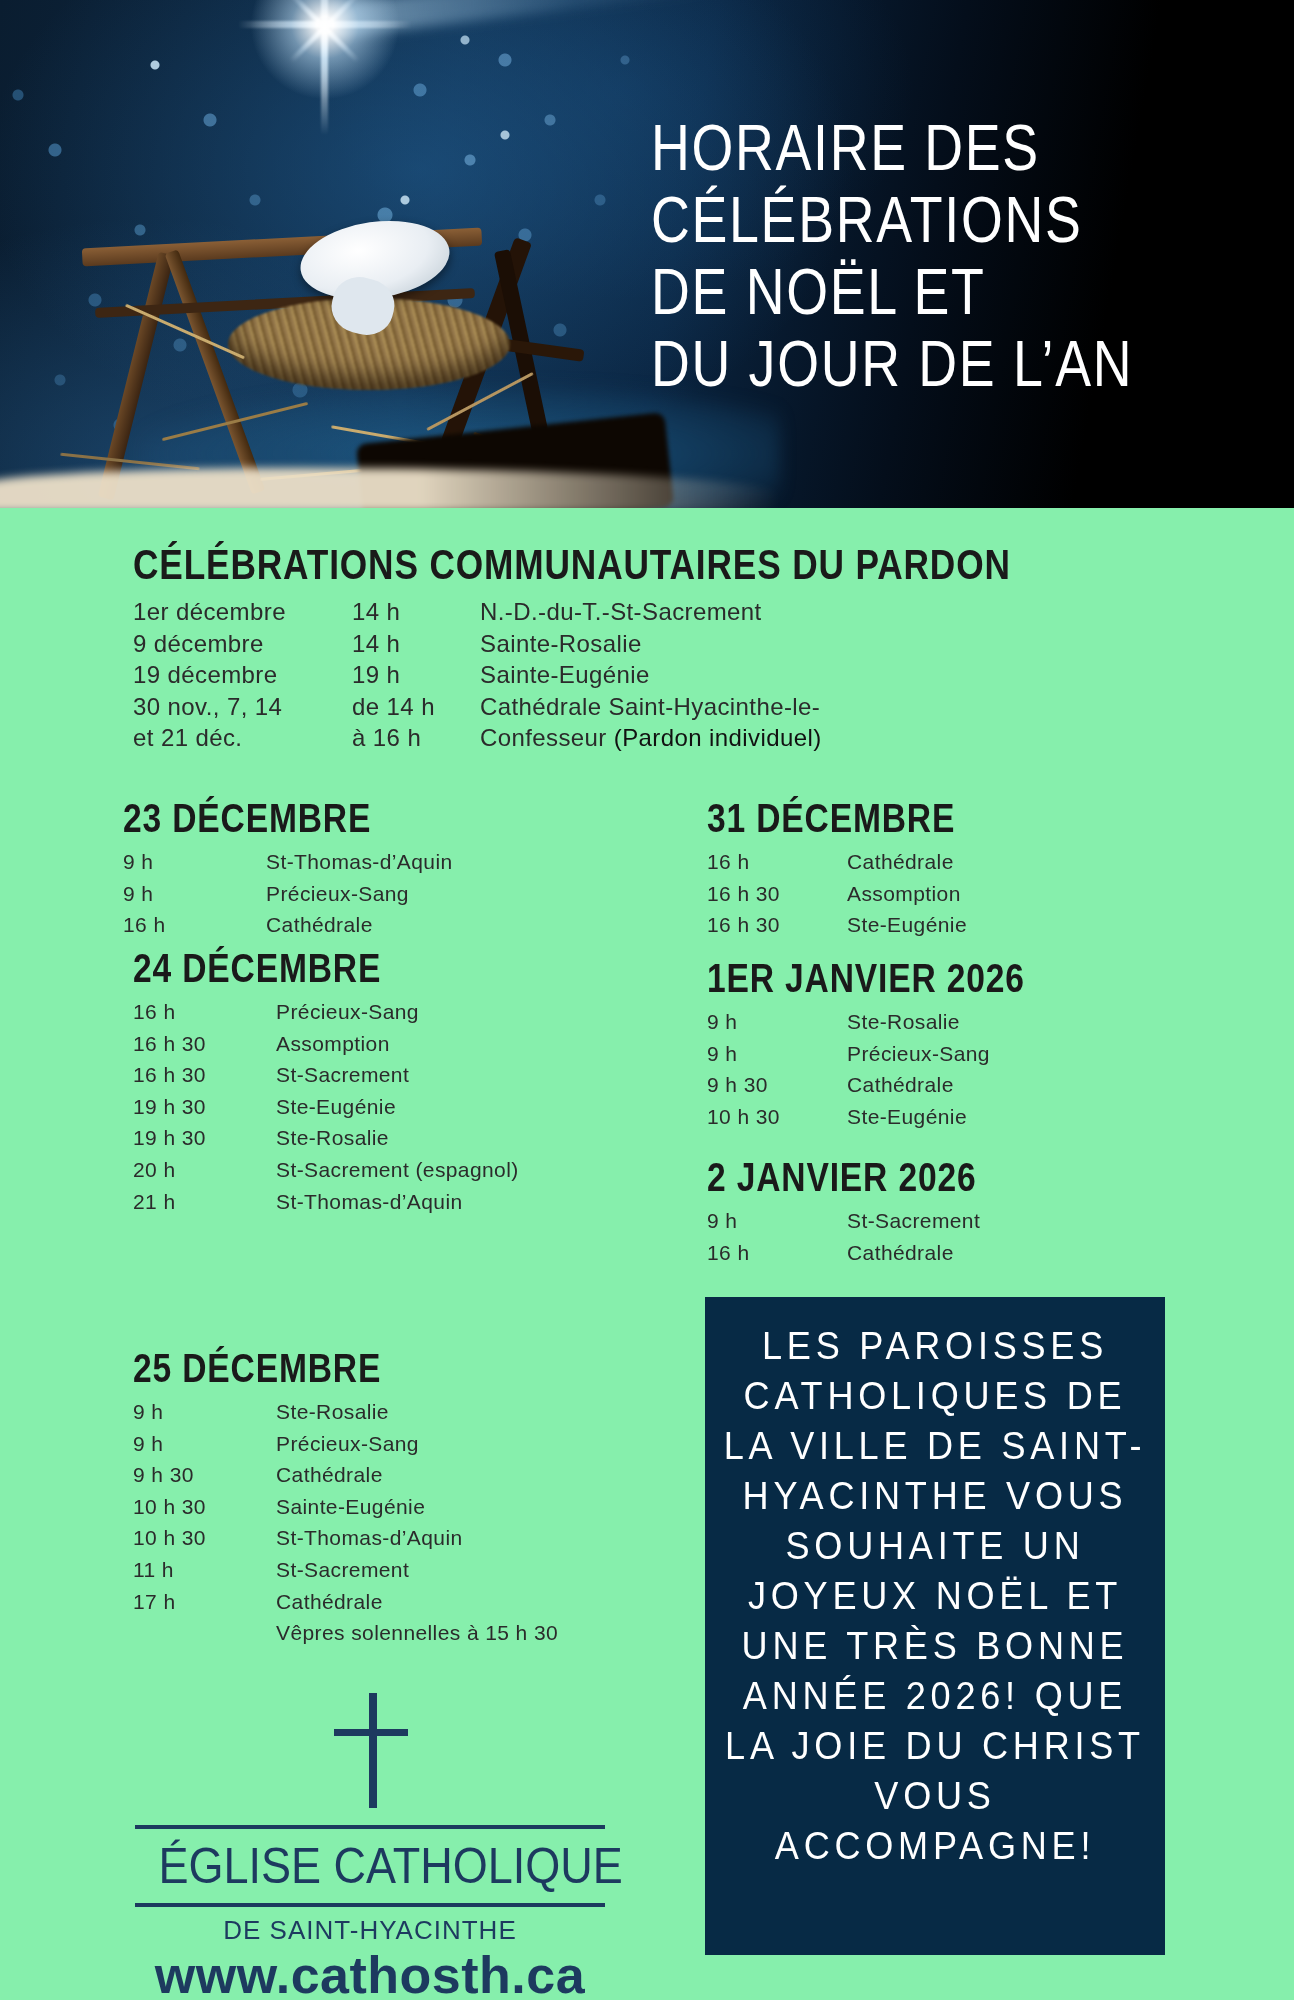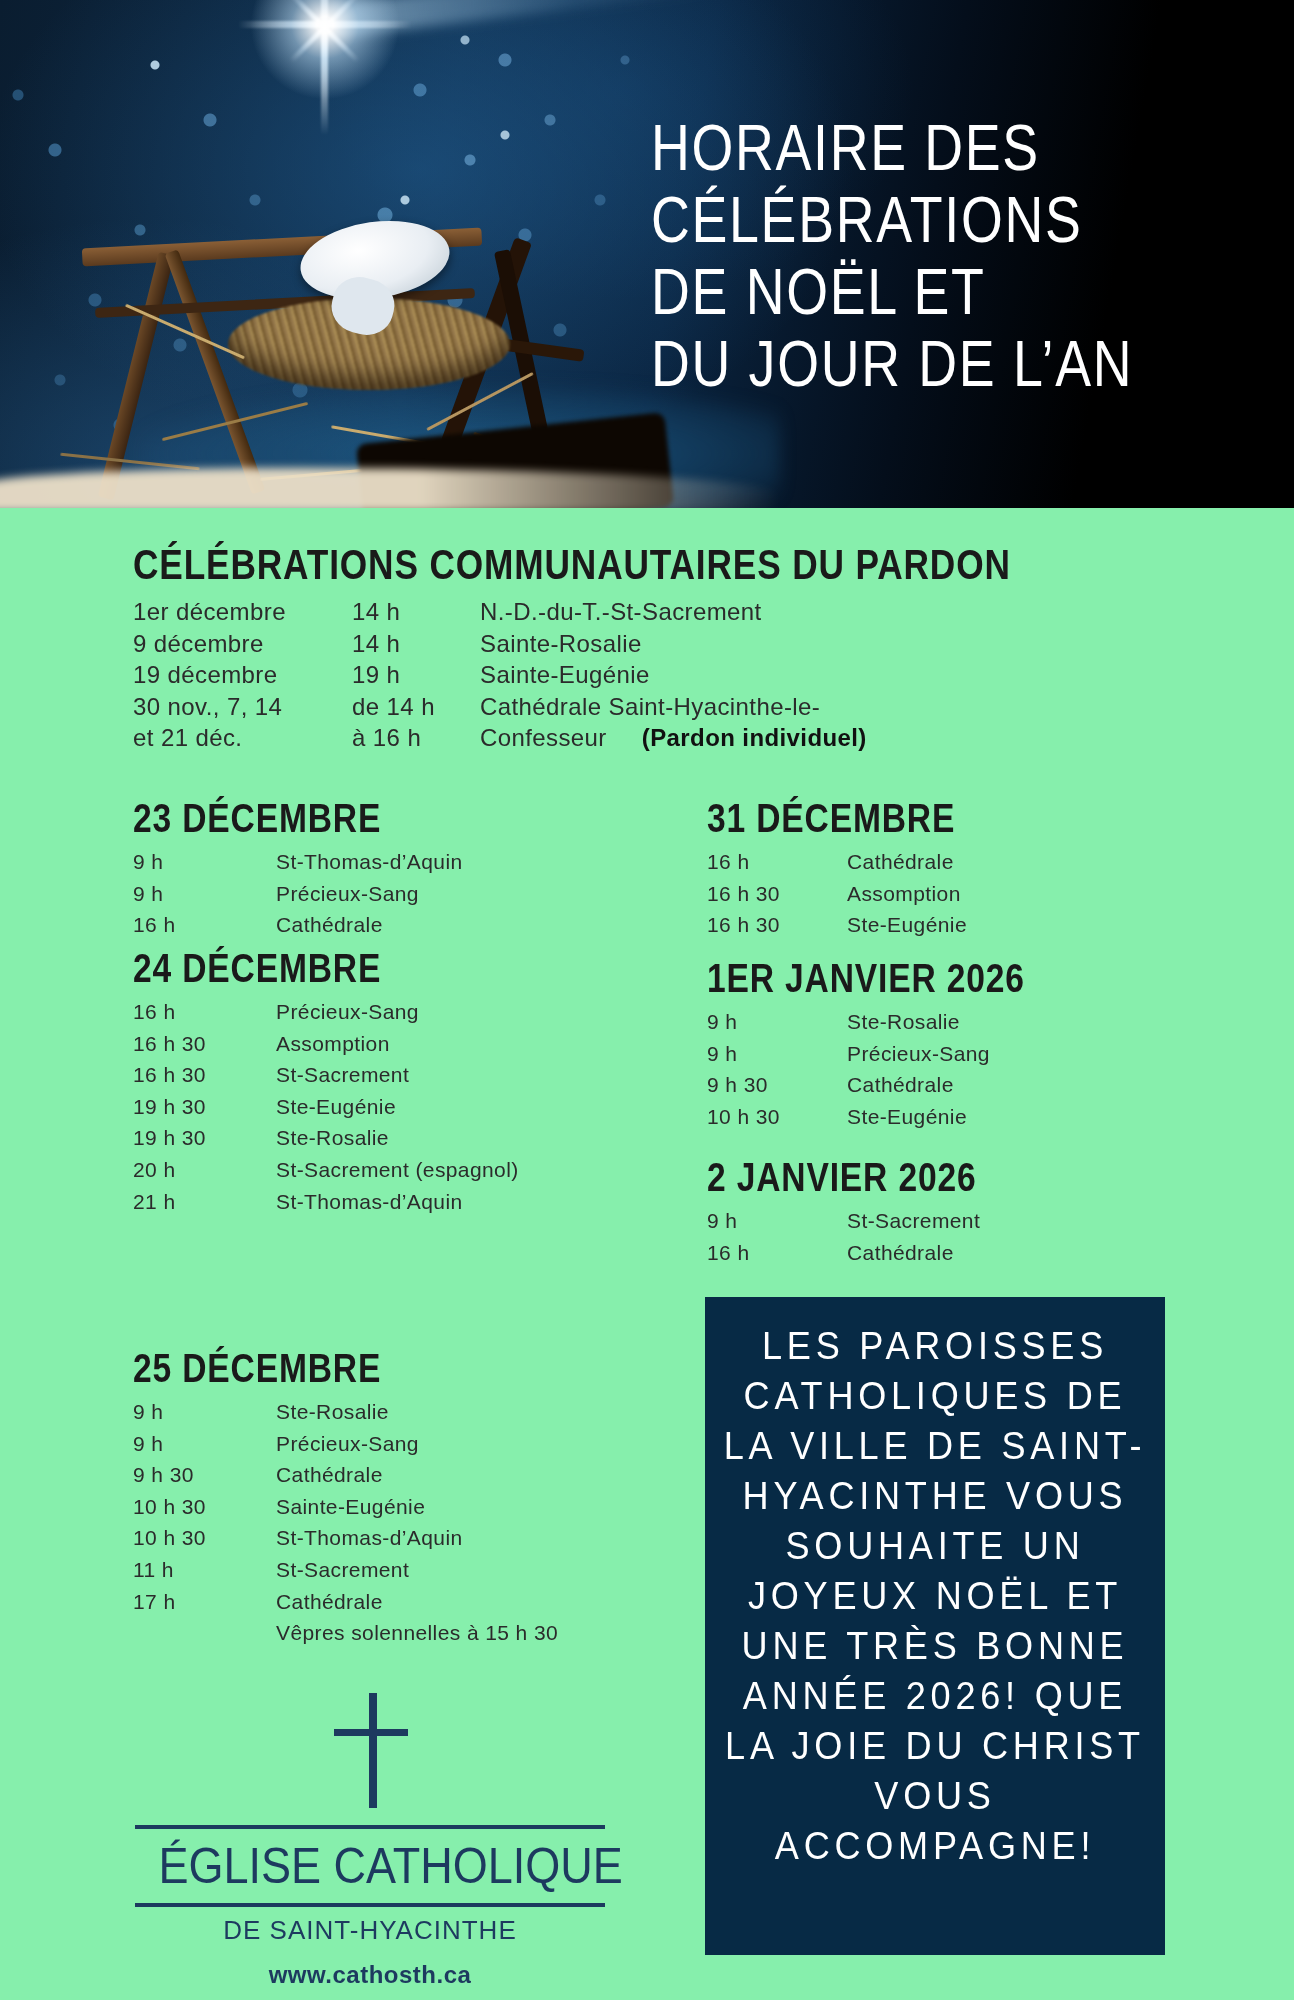--- a/index.html
+++ b/index.html
@@ -90,21 +90,21 @@
   .h-cond{margin:0;color:#1a1a1a;font-weight:700;white-space:nowrap;
         transform:scaleX(.84);transform-origin:left top;}
   .pardon-h{position:absolute;left:133px;top:542px;font-size:42px;line-height:46px;letter-spacing:1px;}
   .sec h3{font-size:40px;line-height:40px;letter-spacing:1px;margin:0 0 8px 0;}
 
   
   .pardon-rows{position:absolute;left:133px;top:596px;}
   .prow{line-height:31.6px;font-size:24px;letter-spacing:.4px;white-space:nowrap;}
   .prow .pdate{display:inline-block;width:219px;}
   .prow .ptime{display:inline-block;width:128px;}
-  .prow b{font-weight:700;color:#111;margin-left:28px;}
+  .prow b{font-weight:400;color:#111;}
 
   
   .sec{position:absolute;}
   .row{line-height:31.6px;font-size:21px;letter-spacing:.4px;white-space:nowrap;}
   .row .t{display:inline-block;width:143px;}
   .secR .row .t{width:140px;}
 
   
   .msgbox{position:absolute;left:705px;top:1297px;width:460px;height:658px;background:#072a45;}
   .msg{padding-top:24px;margin:0;color:#ffffff;text-align:center;white-space:pre-line;
@@ -114,21 +114,21 @@
   
   .logo{position:absolute;left:135px;top:1680px;width:470px;height:320px;color:#1d3a5f;}
   .cross-v{position:absolute;left:234px;top:13px;width:8px;height:115px;background:#1d3a5f;}
   .cross-h{position:absolute;left:199px;top:49px;width:74px;height:7px;background:#1d3a5f;}
   .rule{position:absolute;left:0;width:470px;height:4px;background:#1d3a5f;}
   .rule1{top:145px;} .rule2{top:223px;}
   .org{position:absolute;left:0;top:156px;width:470px;text-align:center;font-size:50px;line-height:60px;
        font-weight:400;letter-spacing:0;transform:scaleX(.9);transform-origin:center top;white-space:nowrap;}
   .sub{position:absolute;left:0;top:234px;width:470px;text-align:center;font-size:26px;line-height:32px;
        font-weight:400;letter-spacing:1px;}
-  .url{position:absolute;left:0;top:272px;width:470px;text-align:center;font-size:24px;line-height:46px;
+  .url{position:absolute;left:0;top:272px;width:470px;text-align:center;font-size:52px;line-height:46px;
        font-weight:700;letter-spacing:.5px;}
 </style>
 </head>
 <body>
 
 <div class="page">
 
   <div class="hero">
     <div class="bokeh"></div>
     <div class="wall-haze"></div>
@@ -175,21 +175,21 @@
       <span class="pdate">19 décembre</span><span class="ptime">19 h</span><span class="ploc"><span>Sainte-Eugénie</span><b></b></span>
     </div>
     <div class="prow">
       <span class="pdate">30 nov., 7, 14</span><span class="ptime">de 14 h</span><span class="ploc"><span>Cathédrale Saint-Hyacinthe-le-</span><b></b></span>
     </div>
     <div class="prow">
       <span class="pdate">et 21 déc.</span><span class="ptime">à 16 h</span><span class="ploc"><span>Confesseur </span><b>(Pardon individuel)</b></span>
     </div>
   </div>
 
-  <section class="sec" style="left:133px;top:798px">
+  <section class="sec" style="left:123px;top:798px">
     <h3 class="h-cond">23 DÉCEMBRE</h3>
     <div class="rows">
       <div class="row"><span class="t">9 h</span><span class="l">St-Thomas-d’Aquin</span></div>
       <div class="row"><span class="t">9 h</span><span class="l">Précieux-Sang</span></div>
       <div class="row"><span class="t">16 h</span><span class="l">Cathédrale</span></div>
     </div>
   </section>
 
   <section class="sec" style="left:133px;top:948px">
     <h3 class="h-cond">24 DÉCEMBRE</h3>

